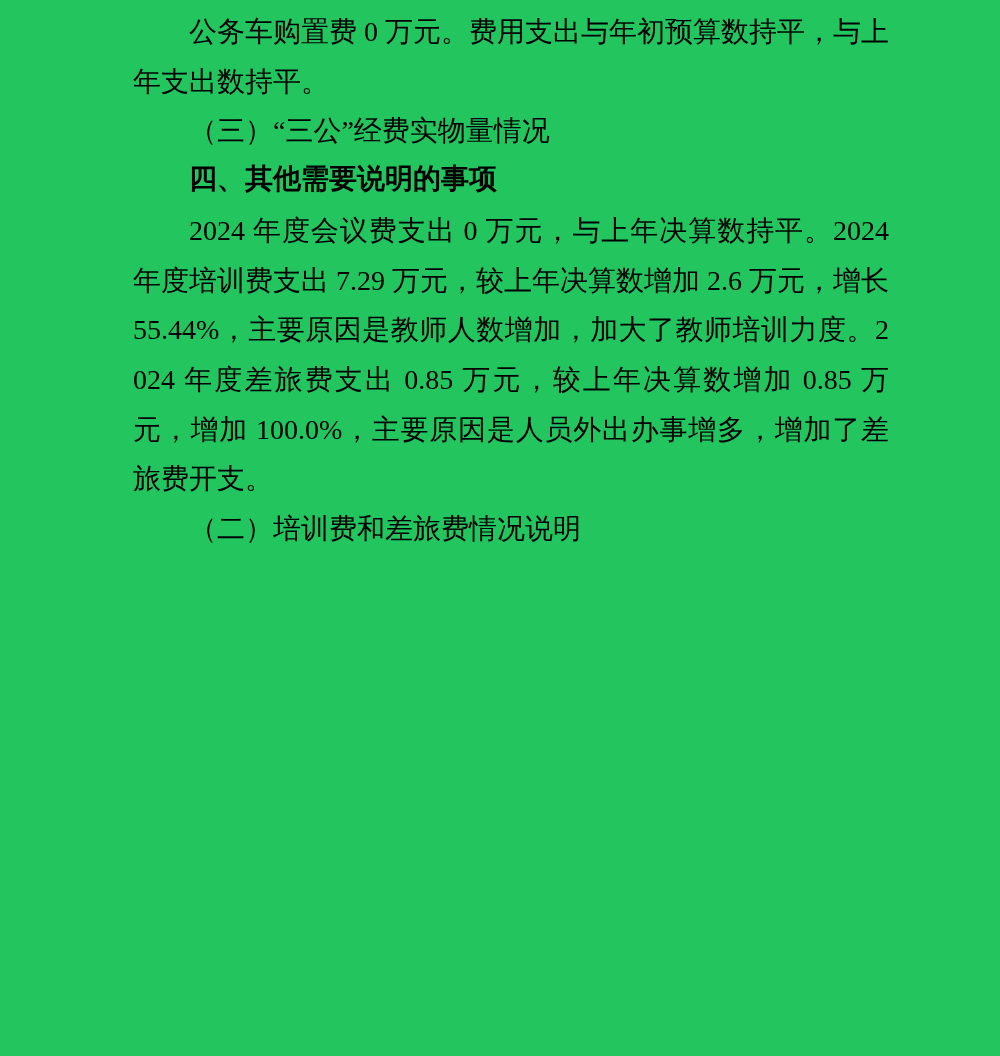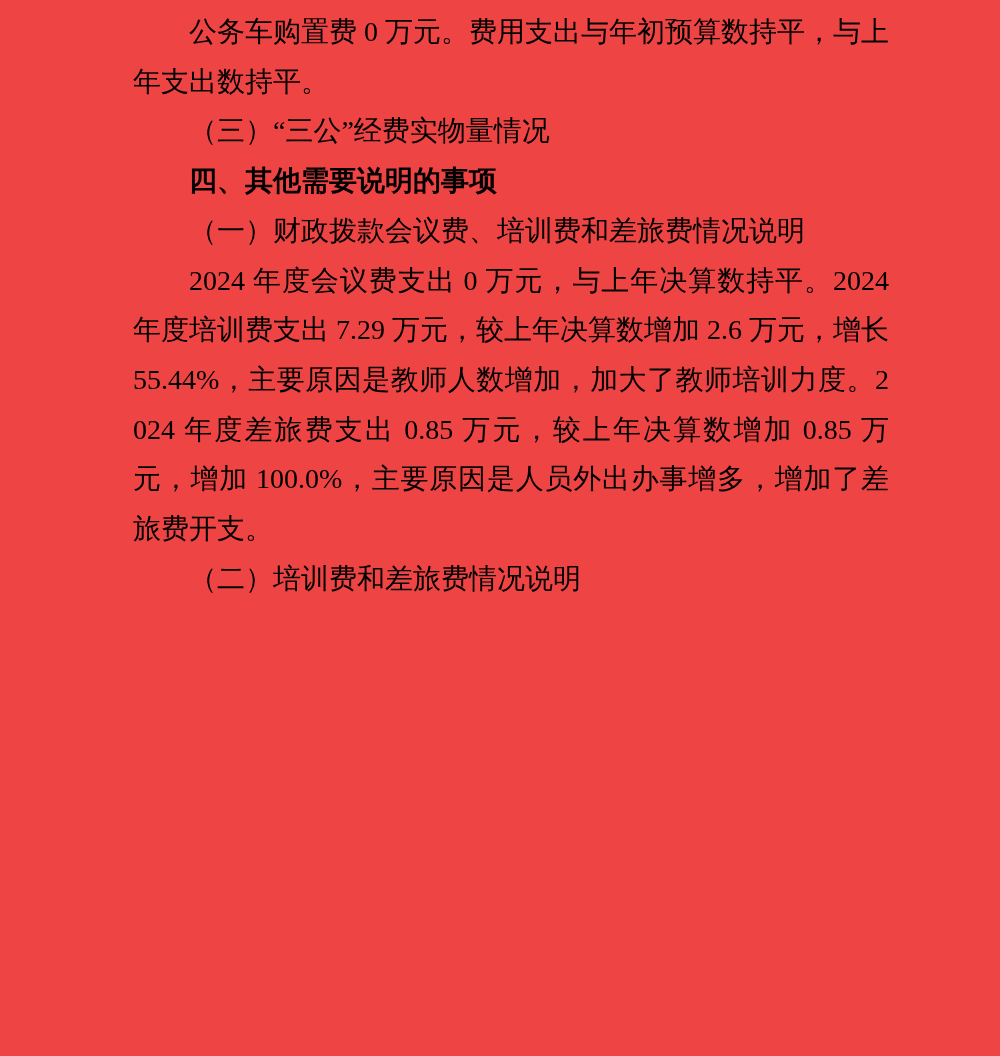--- a/index.html
+++ b/index.html
@@ -10,51 +10,50 @@
   body {
     width: 1000px;
     height: 1056px;
     overflow: hidden;
   }
   .page {
     box-sizing: border-box;
     width: 1000px;
     height: 1056px;
     padding: 7px 111px 0 133px;
-    background: #ef4444;
+    background: #22c55e;
   }
   .para {
     margin: 0;
     padding: 0;
     font-size: 28px;
     line-height: 49.7px;
     color: #000000;
     text-indent: 2em;
     text-align: justify;
     text-align-last: left;
     word-break: break-all;
     font-family: "Liberation Serif", "DejaVu Serif", serif;
   }
   
   .para-body {
     font-weight: 400;
   }
   
   .para-heading {
-    font-family: Liberation Sans, sans-serif;
+    font-family: Liberation Mono, monospace;
     font-weight: 700;
   }
   
   .para-kaiti {
     font-weight: 400;
   }
 </style>
 </head>
 <body>
 
 <main class="page">
   <p class="para para-body">公务车购置费 0 万元。费用支出与年初预算数持平，与上年支出数持平。</p>
   <p class="para para-kaiti">（三）“三公”经费实物量情况</p>
   <p class="para para-heading">四、其他需要说明的事项</p>
-  <p class="para para-kaiti">（一）财政拨款会议费、培训费和差旅费情况说明</p>
   <p class="para para-body">2024 年度会议费支出 0 万元，与上年决算数持平。2024 年度培训费支出 7.29 万元，较上年决算数增加 2.6 万元，增长 55.44%，主要原因是教师人数增加，加大了教师培训力度。2024 年度差旅费支出 0.85 万元，较上年决算数增加 0.85 万元，增加 100.0%，主要原因是人员外出办事增多，增加了差旅费开支。</p>
   <p class="para para-kaiti">（二）培训费和差旅费情况说明</p>
 </main>
 
 </body></html>

